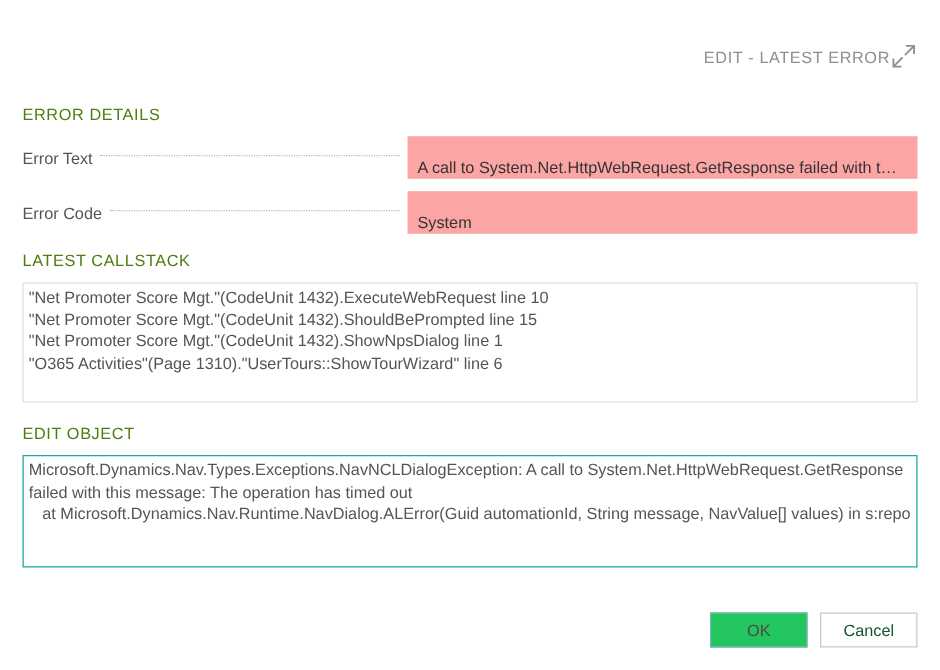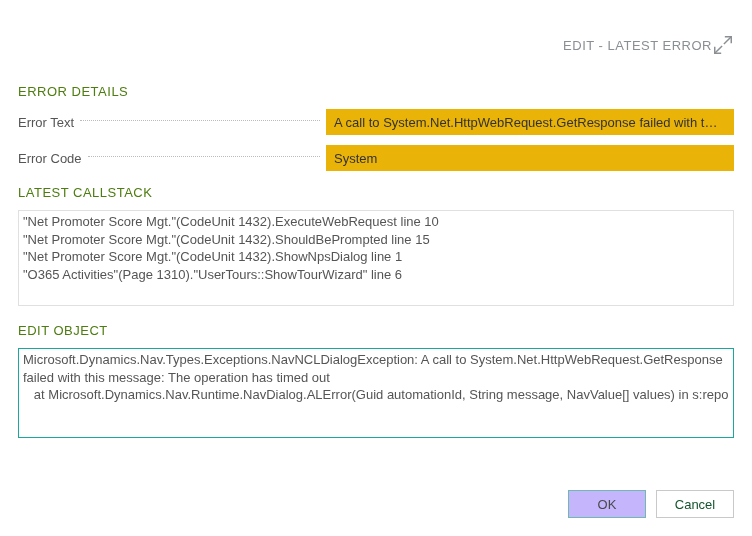--- a/index.html
+++ b/index.html
@@ -49,23 +49,23 @@
   }
   .field-label { white-space: nowrap; }
   .dots {
     flex: 1;
     border-bottom: 1px dotted #bbb;
     margin: 0 6px 3px 6px;
     height: 1px;
   }
   .field-value {
     flex: 1;
-    background: #eab308;
+    background: #fca5a5;
     color: #333;
-    padding: 6px 8px;
+    padding: 17px 8px;
     font-size: 13px;
     white-space: nowrap;
     overflow: hidden;
     text-overflow: ellipsis;
     height: 26px;
     line-height: 16px;
   }
   .callstack-sec { margin-top: 14px; }
   .textarea-wrap {
     position: relative;
@@ -109,21 +109,21 @@
     min-width: 78px;
     height: 28px;
     border: 1px solid #c9c9c9;
     background: #fff;
     color: #14532d;
     font-size: 13px;
     cursor: pointer;
     font-family: inherit;
   }
   .btn-primary {
-    background: #c4b5fd;
+    background: #22c55e;
     border: 1px solid #6fb9b2;
     color: #4a4a4a;
   }
 </style>
 </head>
 <body>
 
 <div class="header">
   <div class="page-title">EDIT - LATEST ERROR</div>
   <div class="expand-icon">

